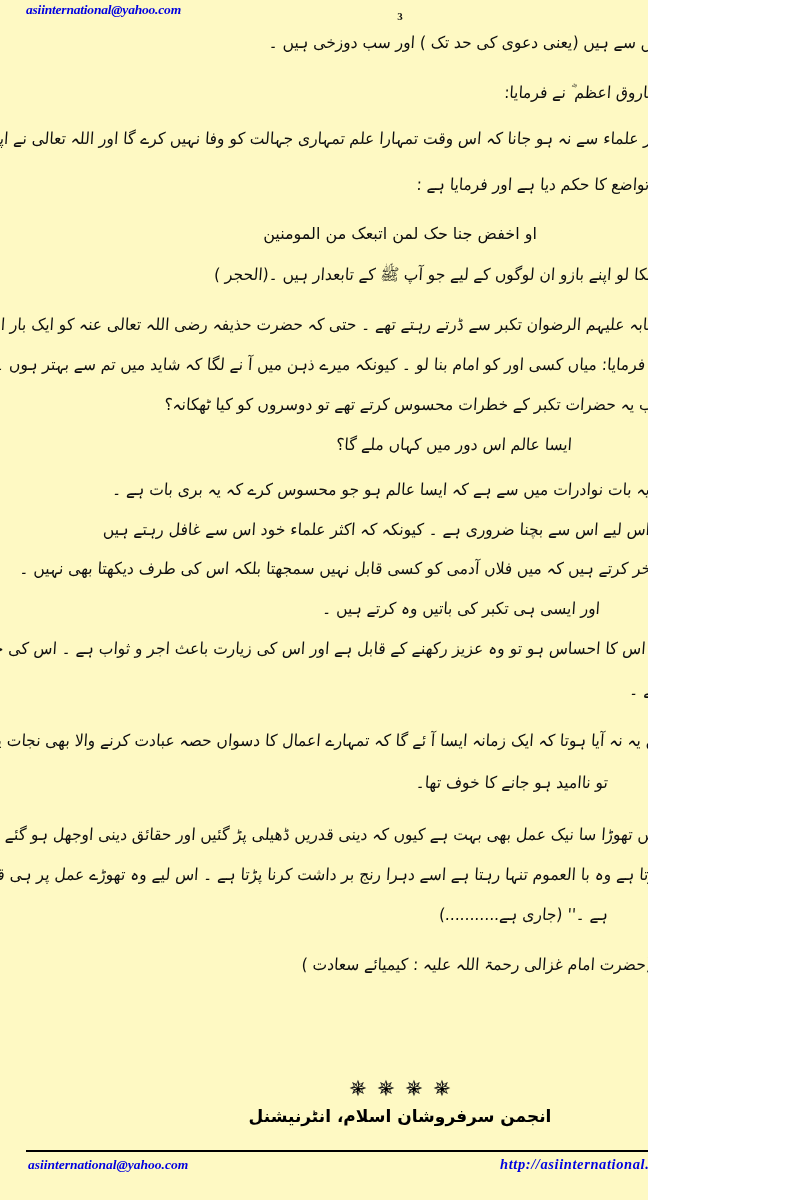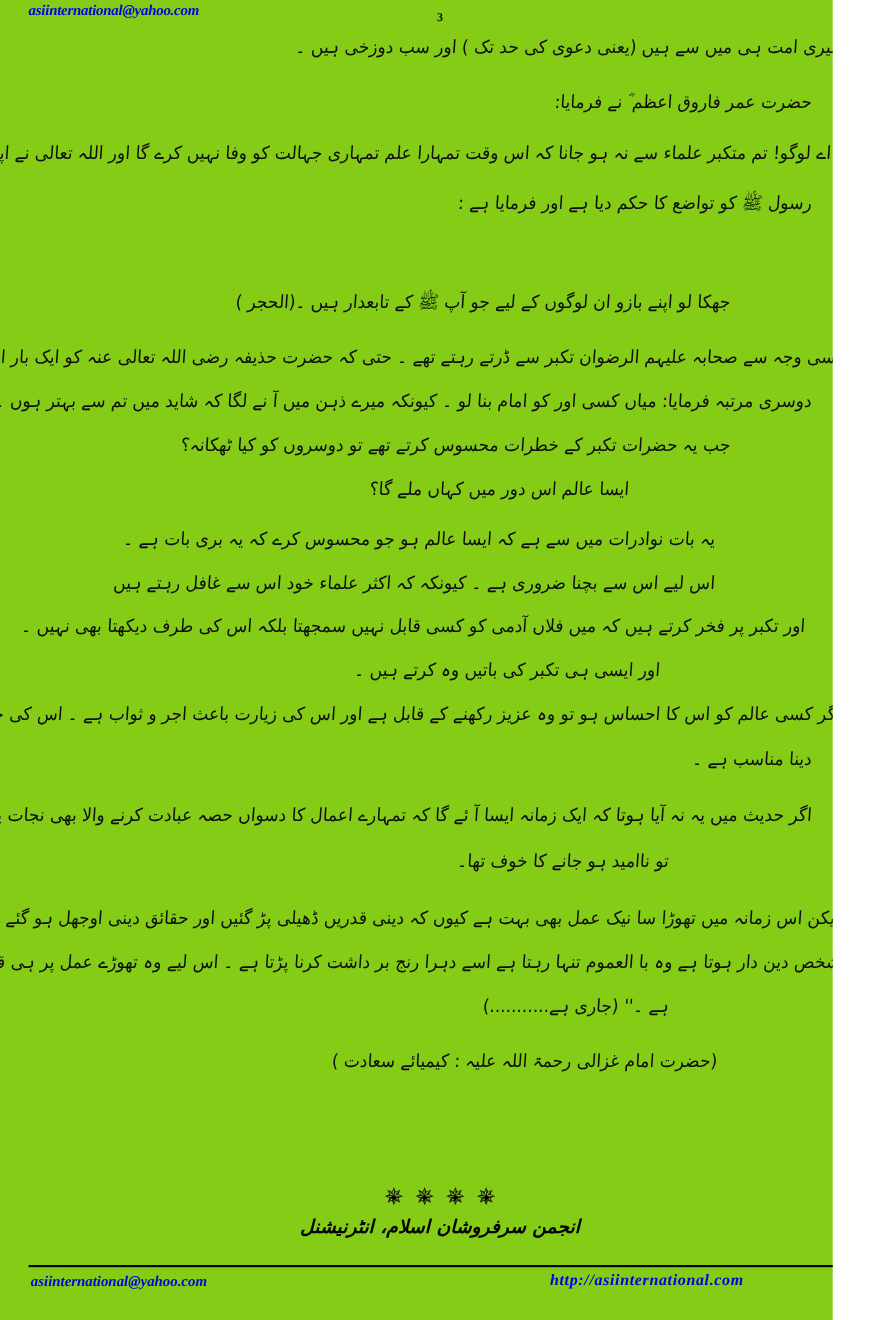--- a/index.html
+++ b/index.html
@@ -5,23 +5,23 @@
   html, body {
     margin: 0;
     padding: 0;
     background: #ffffff;
   }
   body {
     font-family: "Liberation Serif", "DejaVu Serif", serif;
   }
   .page {
     position: relative;
-    width: 757px;
+    width: 648px;
     height: 1200px;
-    background: #84cc16;
+    background: #fef9c3;
     overflow: hidden;
     box-sizing: border-box;
   }
 
   
   .header {
     position: absolute;
     top: 2px;
     left: 0;
     width: 800px;
@@ -127,21 +127,20 @@
     left: 0;
     top: 1106px;
     width: 800px;
     text-align: center;
     direction: rtl;
     font-family: "DejaVu Sans", "Liberation Sans", sans-serif;
     font-size: 17px;
     font-weight: bold;
     color: #000;
     letter-spacing: 0.5px;
-    font-style: italic;
   }
 
   
   .footer-rule {
     position: absolute;
     left: 26px;
     top: 1150px;
     width: 748px;
     height: 0;
     border-top: 2px solid #000;
@@ -186,20 +185,23 @@
       </div>
       <div class="blk" style="top: 58px;">
         <div class="line urdu" style="margin-right: 44px;">حضرت عمر فاروق اعظم ؓ نے فرمایا:</div>
       </div>
       <div class="blk" style="top: 104px;">
         <div class="line urdu" style="margin-right: 18px;">''اے لوگو! تم متکبر علماء سے نہ ہو جانا کہ اس وقت تمہارا علم تمہاری جہالت کو وفا نہیں کرے گا اور اللہ تعالی نے اپنے</div>
       </div>
       <div class="blk" style="top: 150px;">
         <div class="line urdu" style="margin-right: 44px;">رسول ﷺ کو تواضع کا حکم دیا ہے اور فرمایا ہے :</div>
       </div>
+      <div class="blk" style="top: 196px;">
+        <div class="line naskh center-line" style="margin-right: 0px;">او اخفض جنا حک لمن اتبعک من المومنین</div>
+      </div>
       <div class="blk" style="top: 240px;">
         <div class="line urdu" style="margin-right: 118px;">جھکا لو  اپنے بازو ان لوگوں کے لیے جو آپ ﷺ کے تابعدار ہیں ۔(الحجر )</div>
       </div>
       <div class="blk" style="top: 290px;">
         <div class="line urdu" style="margin-right: 18px;">اسی وجہ سے صحابہ علیہم الرضوان تکبر سے ڈرتے رہتے تھے ۔ حتی کہ حضرت حذیفہ رضی اللہ تعالی عنہ کو ایک بار امامت کرنا پڑی تو</div>
       </div>
       <div class="blk" style="top: 330px;">
         <div class="line urdu" style="margin-right: 44px;">دوسری مرتبہ فرمایا:   میاں کسی اور کو امام بنا لو ۔ کیونکہ میرے ذہن میں آ نے لگا کہ شاید میں تم سے بہتر ہوں ۔</div>
       </div>
       <div class="blk" style="top: 370px;">

